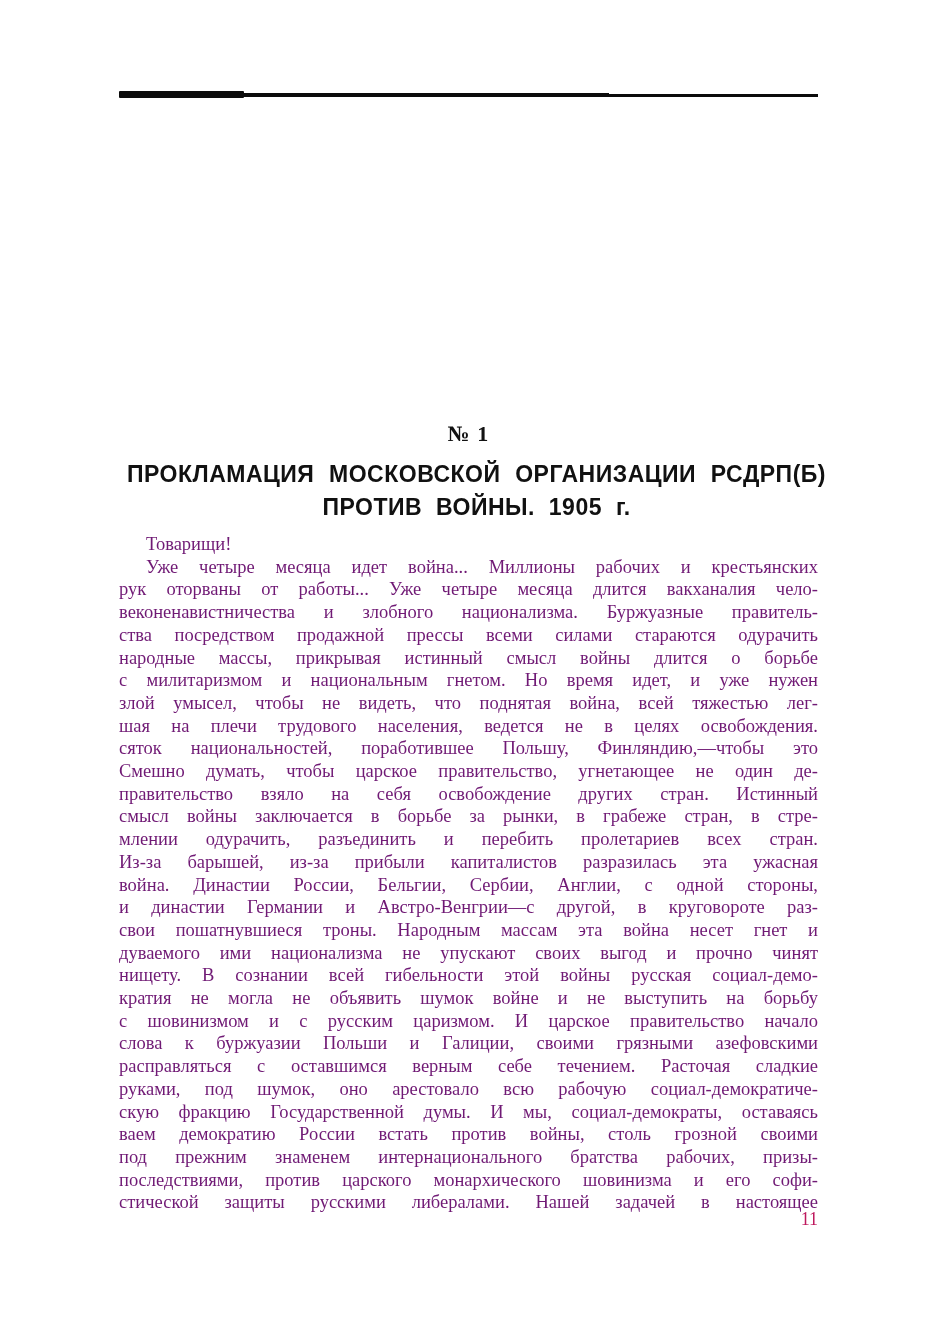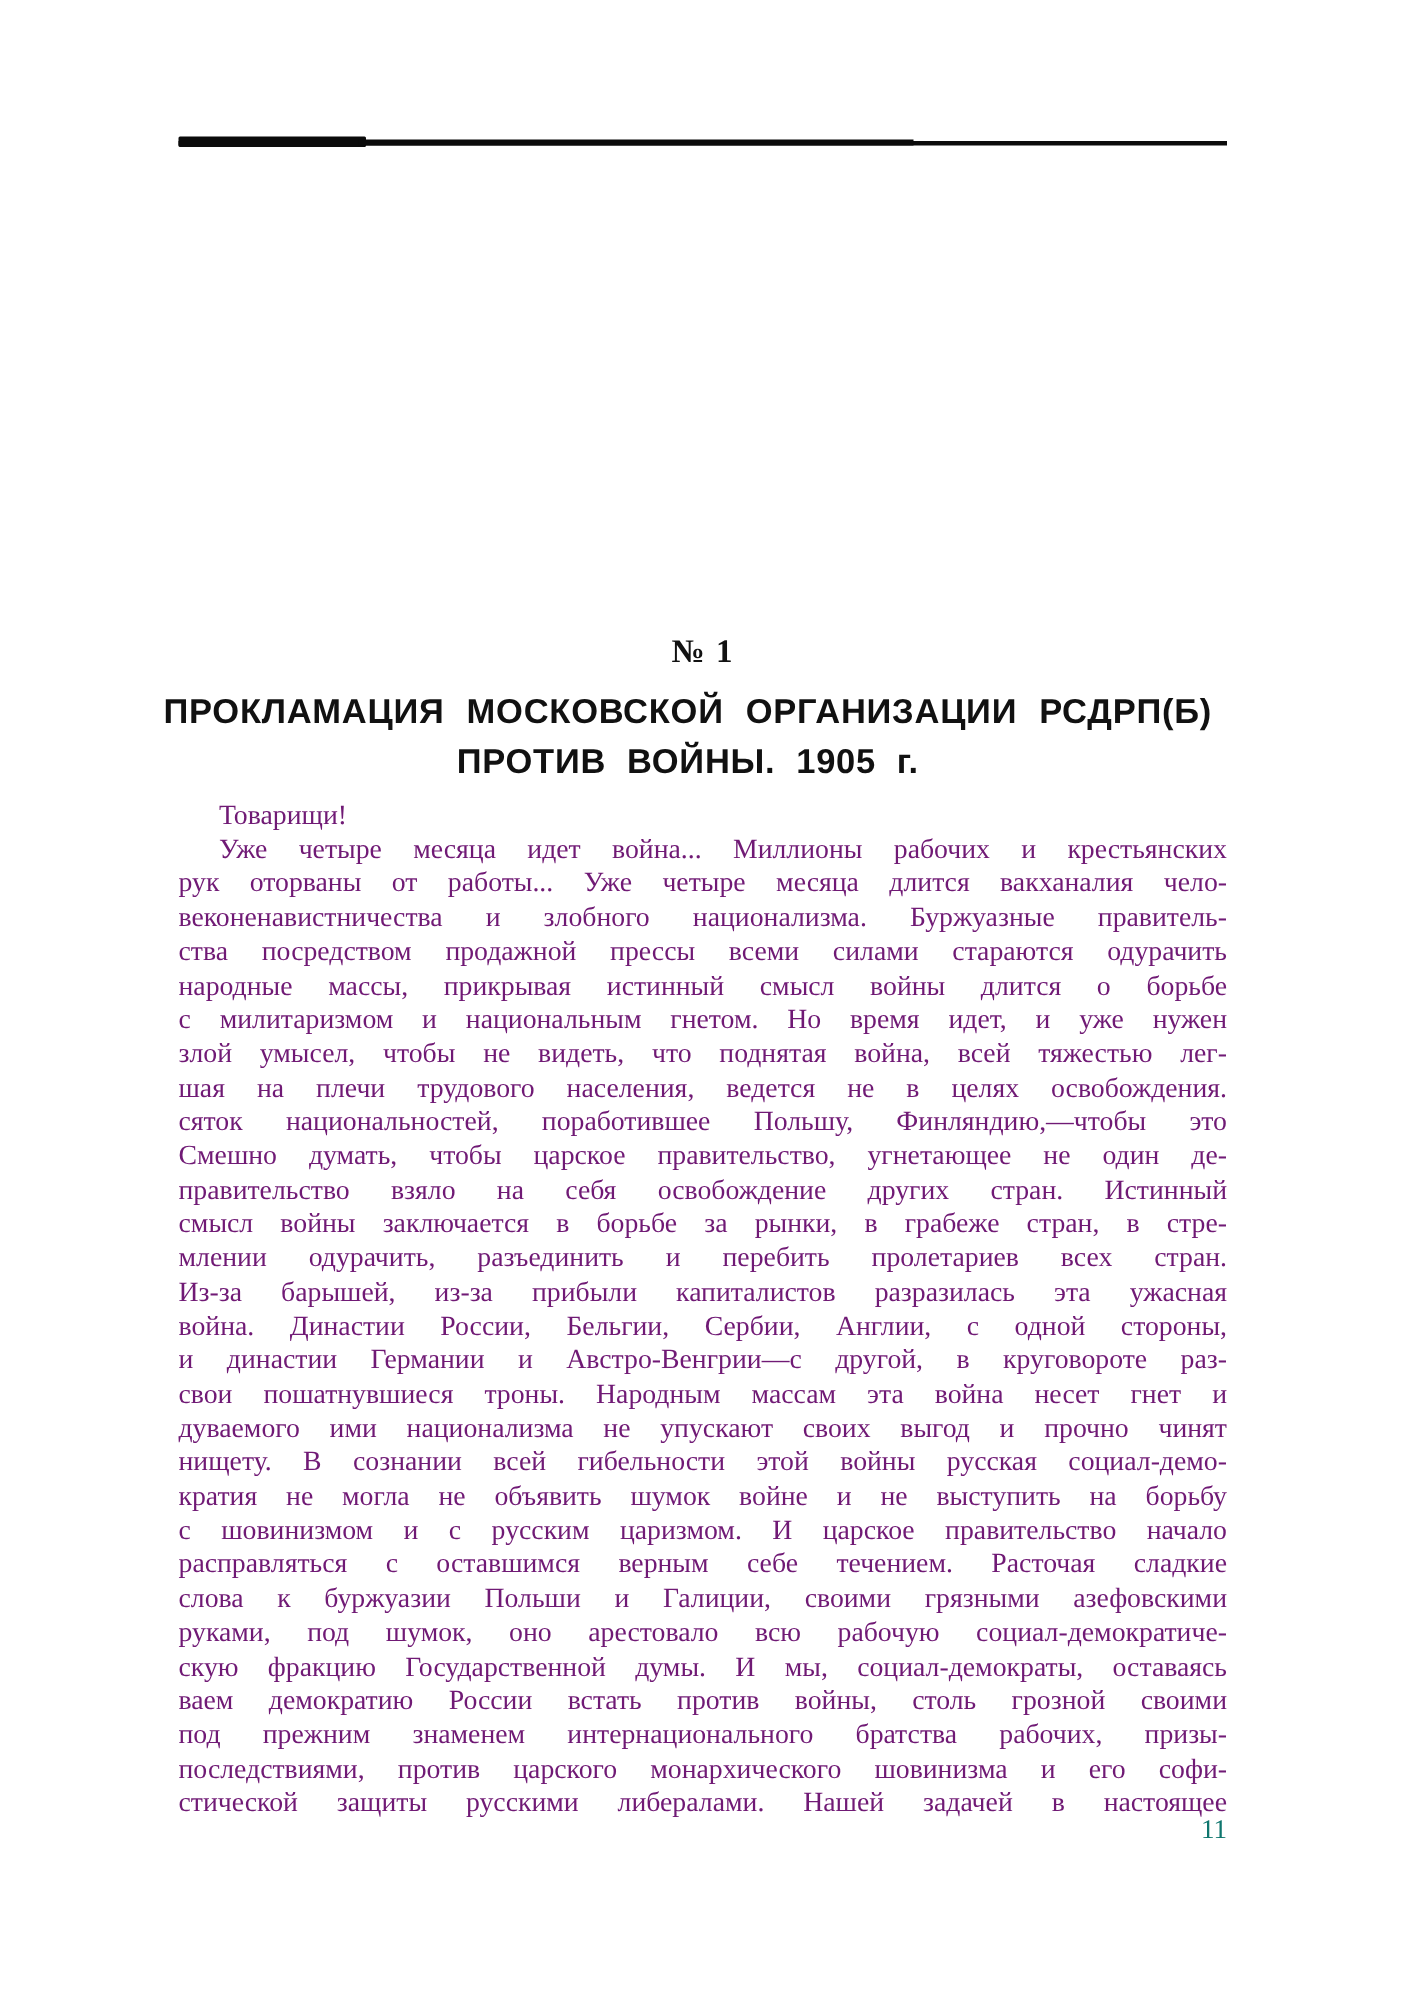--- a/index.html
+++ b/index.html
@@ -55,21 +55,21 @@
     text-align: center;
     font-family: "Liberation Serif", serif;
     font-weight: bold;
     font-size: 22px;
     letter-spacing: 1px;
     color: #121212;
   }
   .doc-title {
     position: absolute;
     top: 458px;
-    left: 109px;
+    left: 127px;
     width: 699px;
     font-family: "Liberation Sans", sans-serif;
     font-weight: 700;
     font-size: 23px;
     line-height: 33px;
     color: #111111;
     letter-spacing: 0.5px;
   }
   .doc-title .title-line-1 {
     text-align: justify;
@@ -100,21 +100,21 @@
   }
   .body-lines .line:first-child {
     text-indent: 27px;
   }
   .page-number {
     position: absolute;
     top: 1209px;
     right: 118px;
     font-family: "Liberation Serif", serif;
     font-size: 18px;
-    color: #0f766e;
+    color: #be185d;
   }
 </style>
 </head>
 <body>
 
 <div class="page">
 
   <div class="top-rule"></div>
 
   <div class="doc-number">№ 1</div>
@@ -141,22 +141,22 @@
         <div class="line">смысл войны заключается в борьбе за рынки, в грабеже стран, в стре-</div>
         <div class="line">млении одурачить, разъединить и перебить пролетариев всех стран.</div>
         <div class="line">Из-за барышей, из-за прибыли капиталистов разразилась эта ужасная</div>
         <div class="line">война. Династии России, Бельгии, Сербии, Англии, с одной стороны,</div>
         <div class="line">и династии Германии и Австро-Венгрии—с другой, в круговороте раз-</div>
         <div class="line">свои пошатнувшиеся троны. Народным массам эта война несет гнет и</div>
         <div class="line">дуваемого ими национализма не упускают своих выгод и прочно чинят</div>
         <div class="line">нищету. В сознании всей гибельности этой войны русская социал-демо-</div>
         <div class="line">кратия не могла не объявить шумок войне и не выступить на борьбу</div>
         <div class="line">с шовинизмом и с русским царизмом. И царское правительство начало</div>
+        <div class="line">слова к буржуазии Польши и Галиции, своими грязными азефовскими</div>
         <div class="line">расправляться с оставшимся верным себе течением. Расточая сладкие</div>
-        <div class="line">слова к буржуазии Польши и Галиции, своими грязными азефовскими</div>
         <div class="line">руками, под шумок, оно арестовало всю рабочую социал-демократиче-</div>
         <div class="line">скую фракцию Государственной думы. И мы, социал-демократы, оставаясь</div>
         <div class="line">ваем демократию России встать против войны, столь грозной своими</div>
         <div class="line">под прежним знаменем интернационального братства рабочих, призы-</div>
         <div class="line">последствиями, против царского монархического шовинизма и его софи-</div>
         <div class="line">стической защиты русскими либералами. Нашей задачей в настоящее</div>
       </div>
   </div>
 
   <div class="page-number">11</div>

